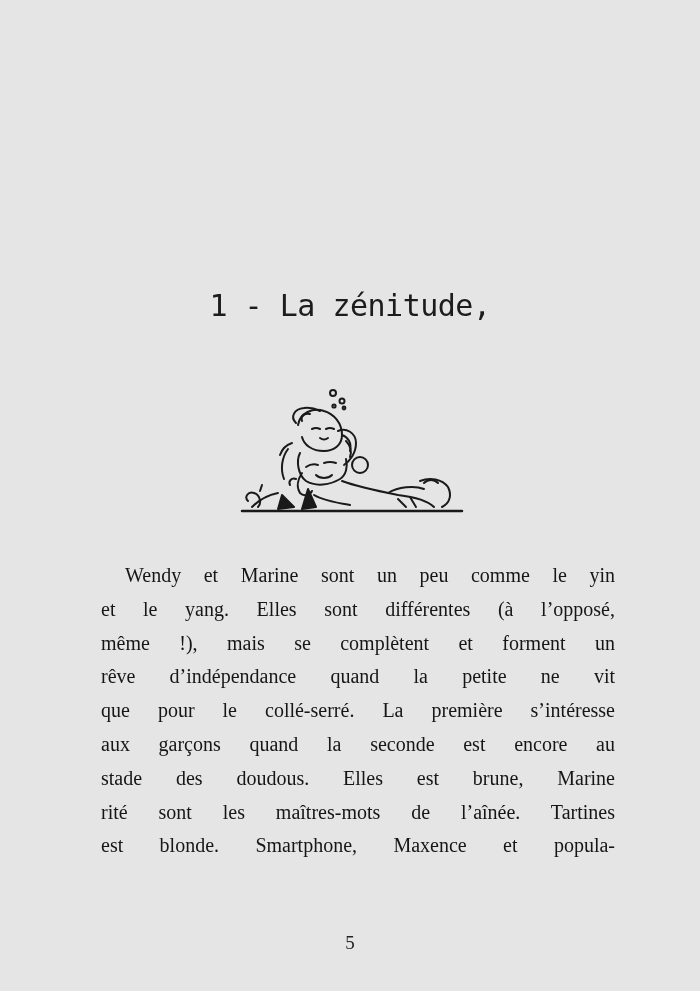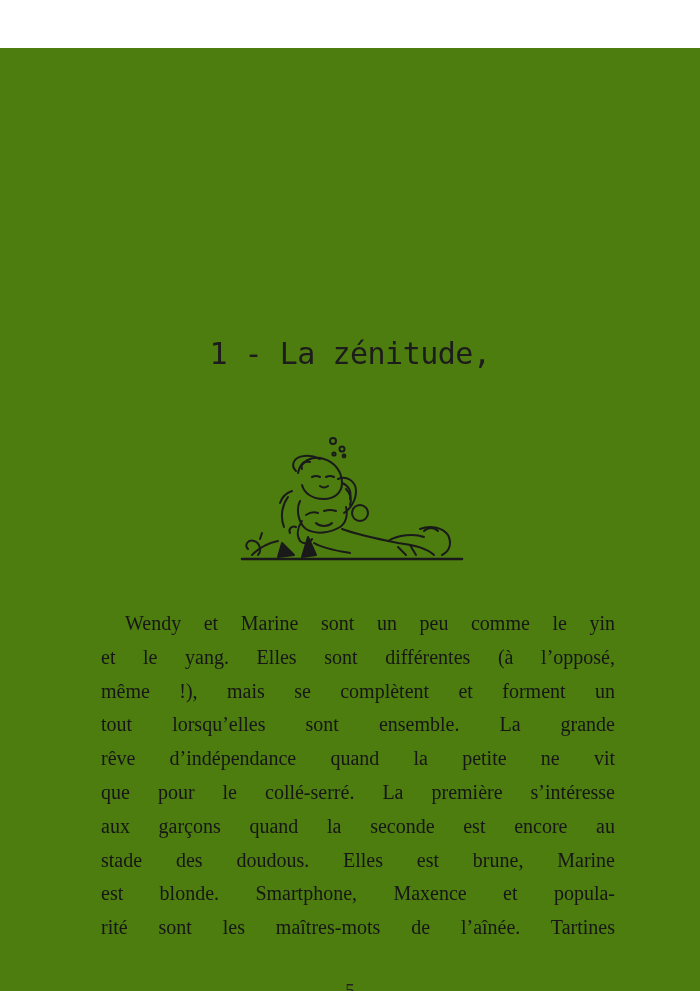--- a/index.html
+++ b/index.html
@@ -10,22 +10,21 @@
     body {
       width: 700px;
       height: 991px;
       position: relative;
       overflow: hidden;
       color: #1a1a1a;
     }
     .page {
       position: absolute;
       inset: 0;
-      background: #4d7c0f;
-      margin-top: 48px;
+      background: #e5e5e5;
     }
     .chapter-title {
       position: absolute;
       left: 0;
       right: 0;
       top: 262px;
       text-align: center;
       font-family: "DejaVu Sans Mono", "Liberation Mono", monospace;
       font-size: 30px;
       line-height: 48px;
@@ -138,24 +137,23 @@
       <path d="M22 108 L24 102"></path>
 
       <path d="M4 128 L224 128" stroke-width="2.5"></path>
     </svg>
   </div>
 
   <div class="body-text">
     <span class="ln first">Wendy et Marine sont un peu comme le yin</span>
     <span class="ln">et le yang. Elles sont différentes (à l’opposé,</span>
     <span class="ln">même !), mais se complètent et forment un</span>
-    <span class="ln">tout lorsqu’elles sont ensemble. La grande</span>
     <span class="ln">rêve d’indépendance quand la petite ne vit</span>
     <span class="ln">que pour le collé-serré. La première s’intéresse</span>
     <span class="ln">aux garçons quand la seconde est encore au</span>
     <span class="ln">stade des doudous. Elles est brune, Marine</span>
+    <span class="ln">rité sont les maîtres-mots de l’aînée. Tartines</span>
     <span class="ln">est blonde. Smartphone, Maxence et popula-</span>
-    <span class="ln">rité sont les maîtres-mots de l’aînée. Tartines</span>
   </div>
 
   <div class="page-number">5</div>
 
 </div>
 
 </body></html>

